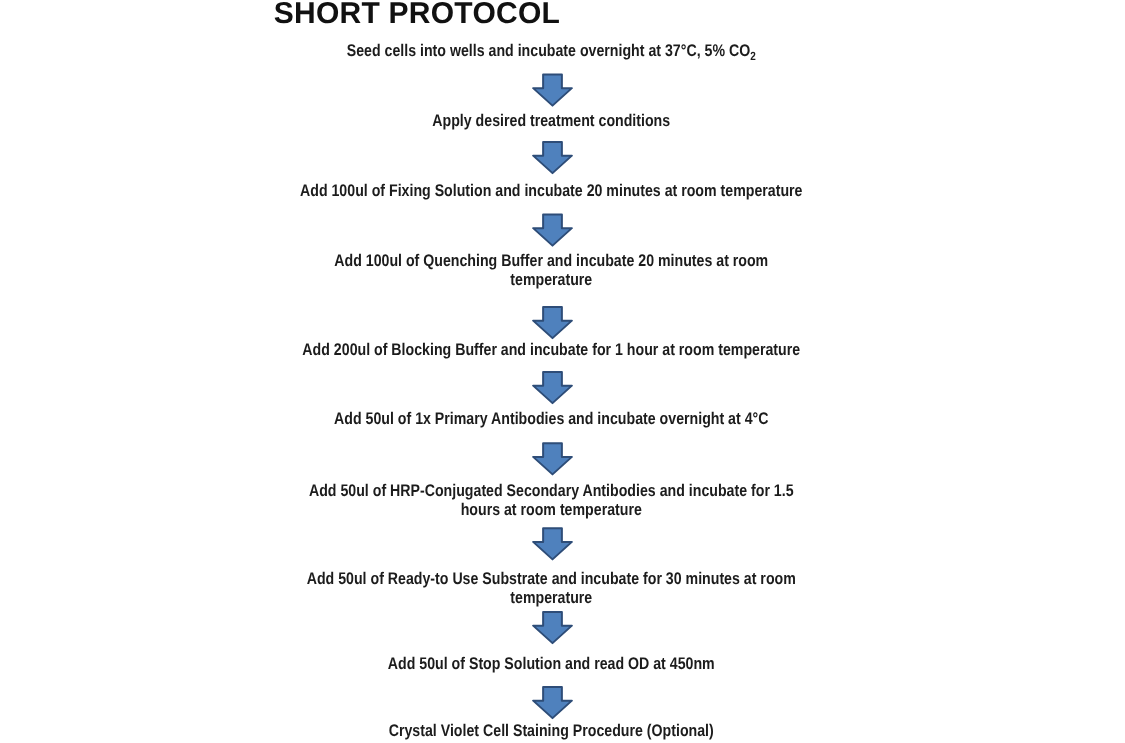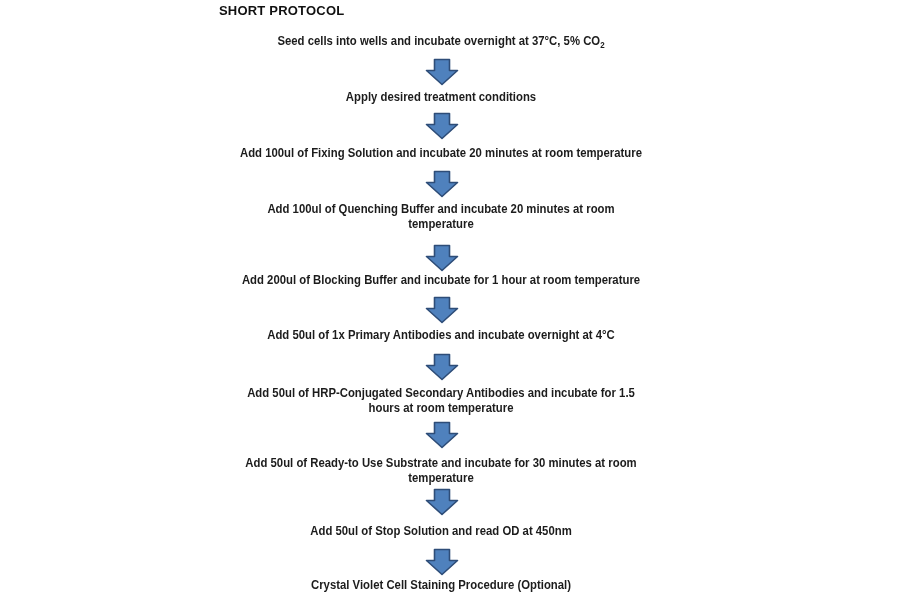--- a/index.html
+++ b/index.html
@@ -12,21 +12,21 @@
     width: 900px;
     height: 594px;
     background: #ffffff;
     overflow: hidden;
     font-family: "Liberation Sans", "DejaVu Sans", sans-serif;
   }
   .title {
     position: absolute;
     left: 219px;
     top: 0px;
-    font-size: 13px;
+    font-size: 24px;
     font-weight: 700;
     letter-spacing: 0.2px;
     color: #111111;
     line-height: 22px;
     white-space: nowrap;
   }
   .step {
     position: absolute;
     left: 141px;
     width: 600px;

